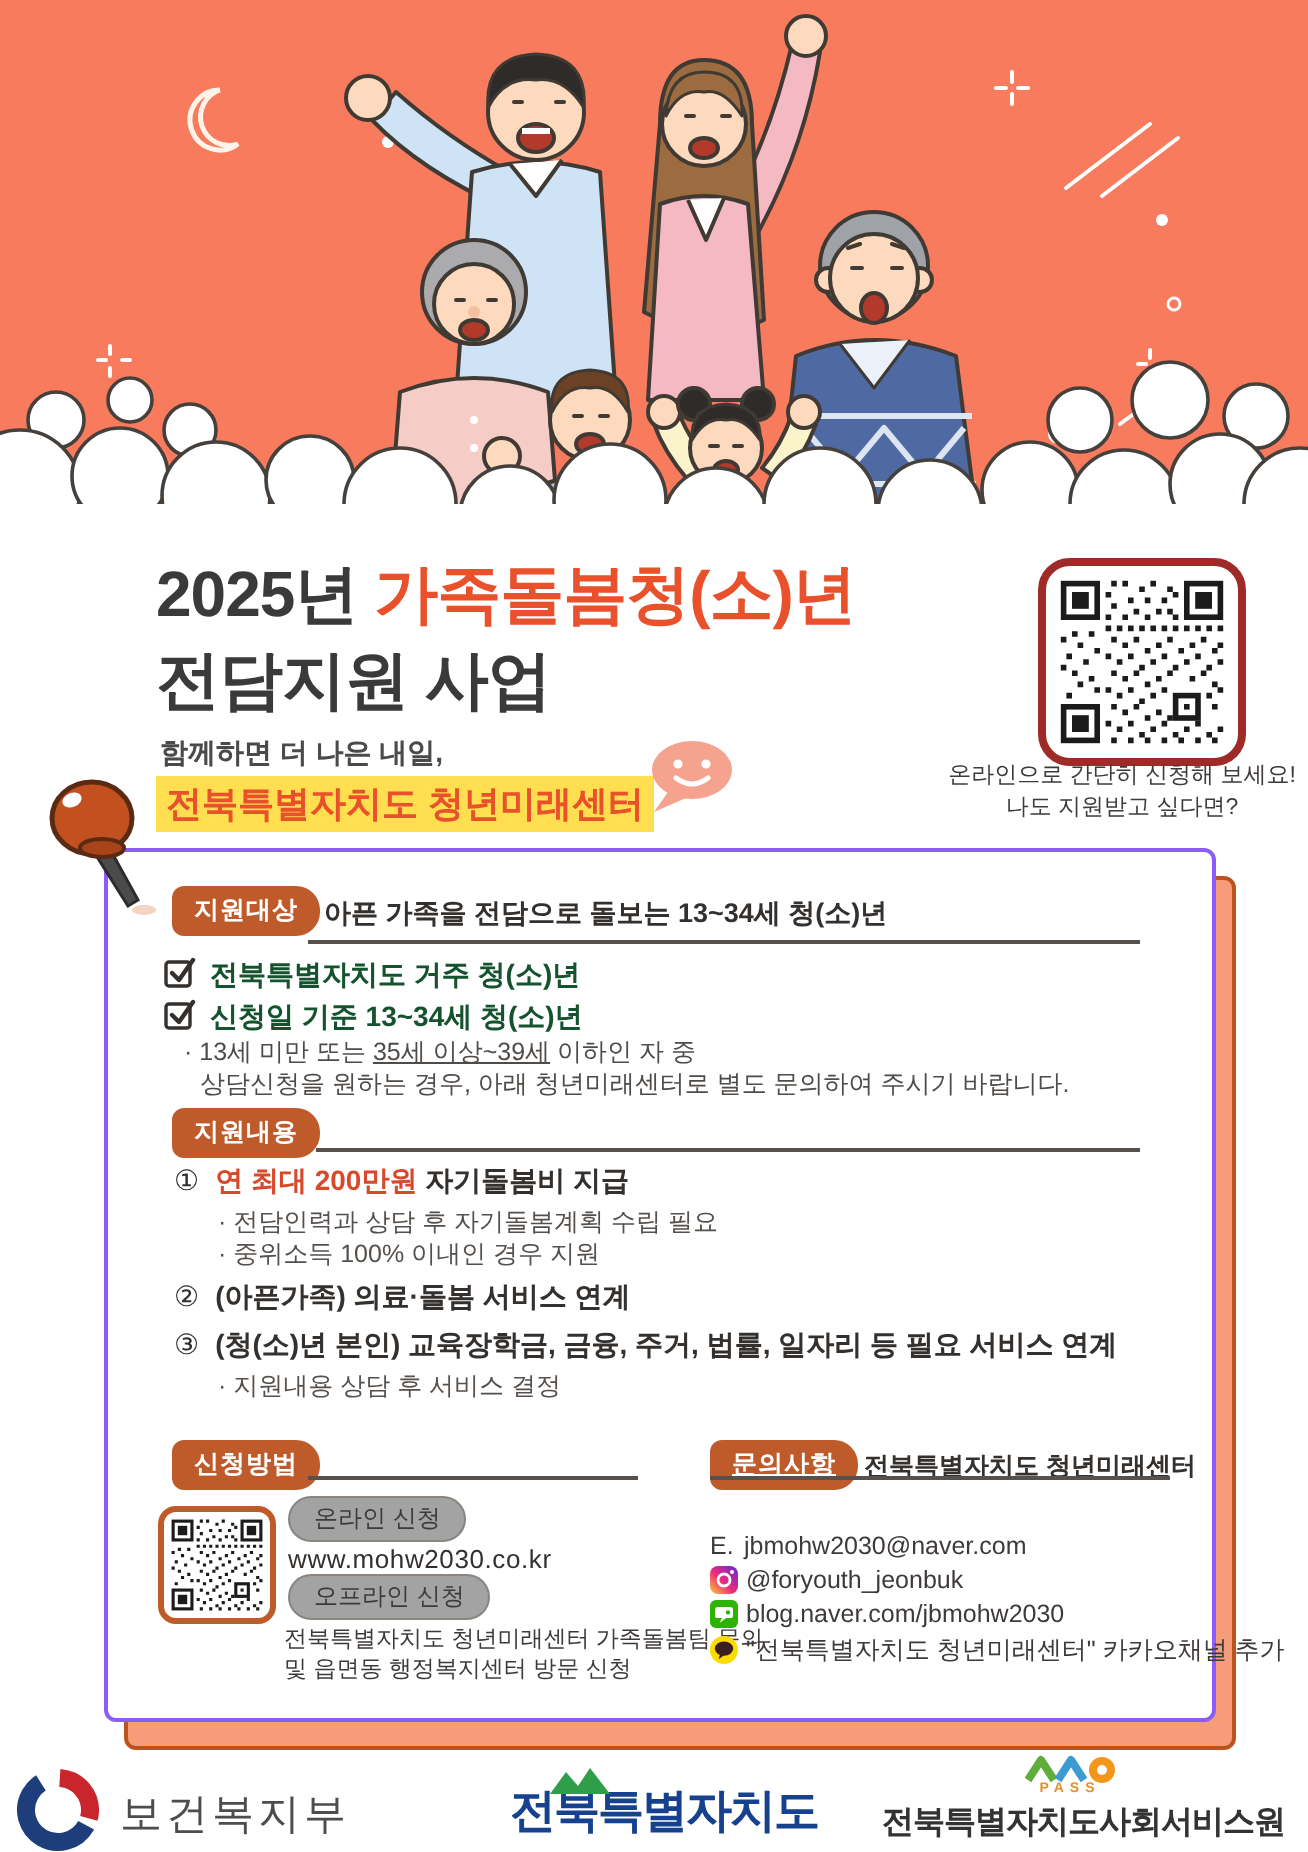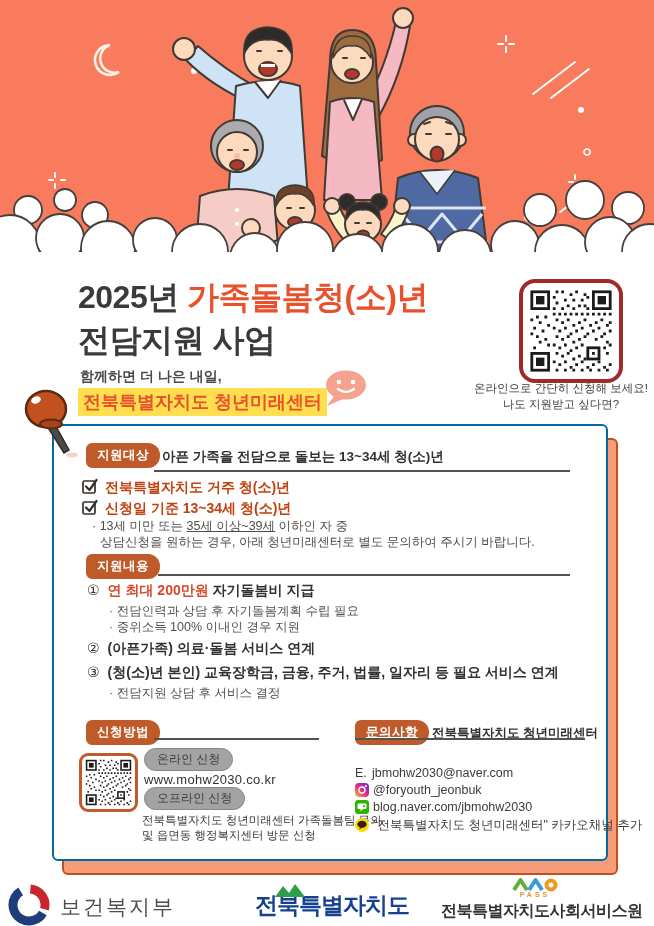--- a/index.html
+++ b/index.html
@@ -20,28 +20,28 @@
   .bubble{position:absolute;left:320px;top:368px;}
   
   .qr1{position:absolute;left:519px;top:279px;width:84px;height:84px;background:#fff;
        border:4px solid #9E2B28;border-radius:16px;padding:6px;}
   .qr-caption{position:absolute;left:468px;top:380px;width:186px;text-align:center;
               font-size:11.5px;line-height:16px;color:#3E3A39;}
   
   .shadow-box{position:absolute;left:62px;top:438px;width:552px;height:433px;
               background:#F79C78;border:2px solid #BC531F;border-radius:6px;}
   .main-box{position:absolute;left:52px;top:424px;width:552px;height:433px;
-            background:#fff;border:2px solid #0369a1;border-radius:6px;}
+            background:#fff;border:2px solid #8b5cf6;border-radius:6px;}
   .pin{position:absolute;left:20px;top:388px;}
   .badge{position:absolute;display:inline-block;background:#BF5B2B;color:#fff;
          font-size:12.5px;font-weight:700;padding:4px 11px;border-radius:6px 12px 12px 6px;
          letter-spacing:0.5px;white-space:nowrap;}
   .hline{position:absolute;height:2px;background:#56514C;}
   .headline{position:absolute;font-size:13.5px;font-weight:700;color:#33302E;white-space:nowrap;}
-  .check-row{position:absolute;font-size:14px;font-weight:700;color:#c2410c;white-space:nowrap;}
+  .check-row{position:absolute;font-size:14px;font-weight:700;color:#14532d;white-space:nowrap;}
   .check-row svg{vertical-align:-2px;margin-right:7px;}
   .note{position:absolute;font-size:12.5px;color:#4F4B48;white-space:nowrap;}
   .u{text-decoration:underline;}
   .item{position:absolute;font-size:14px;font-weight:700;color:#33302E;white-space:nowrap;}
   .item .num{margin-right:8px;font-weight:400;}
   .item .red{color:#D7492A;}
   .sub{position:absolute;font-size:12.5px;color:#55504C;white-space:nowrap;}
   .pill{position:absolute;border:1.5px solid #8A857F;border-radius:13px;background:#a3a3a3;
         font-size:12px;color:#3E3A39;padding:2px 12px;white-space:nowrap;}
   .qr2{position:absolute;left:25px;top:327px;width:47px;height:47px;background:#fff;
@@ -269,21 +269,21 @@
   <div class="sub" style="left:55px;top:177px;">· 전담인력과 상담 후 자기돌봄계획 수립 필요</div>
   <div class="sub" style="left:55px;top:193px;">· 중위소득 100% 이내인 경우 지원</div>
 
   <div class="item" style="left:33px;top:214px;">
     <span class="num">②</span><span>(아픈가족) 의료·돌봄 서비스 연계</span>
   </div>
 
   <div class="item" style="left:33px;top:238px;">
     <span class="num">③</span><span>(청(소)년 본인) 교육장학금, 금융, 주거, 법률, 일자리 등 필요 서비스 연계</span>
   </div>
-  <div class="sub" style="left:55px;top:259px;">· 전담지원 상담 후 서비스 결정</div>
+  <div class="sub" style="left:55px;top:259px;">· 지원내용 상담 후 서비스 결정</div>
 
   <span class="badge" style="left:32px;top:294px;">신청방법</span>
   <div class="hline" style="left:100px;top:312px;width:165px;"></div>
 
   <div class="qr2">
     <svg width="47" height="47" viewBox="-0.5 -0.5 30 30">
         <use href="#qrp"></use>
       </svg>
   </div>
   <span class="pill" style="left:90px;top:322px;">온라인 신청</span>

